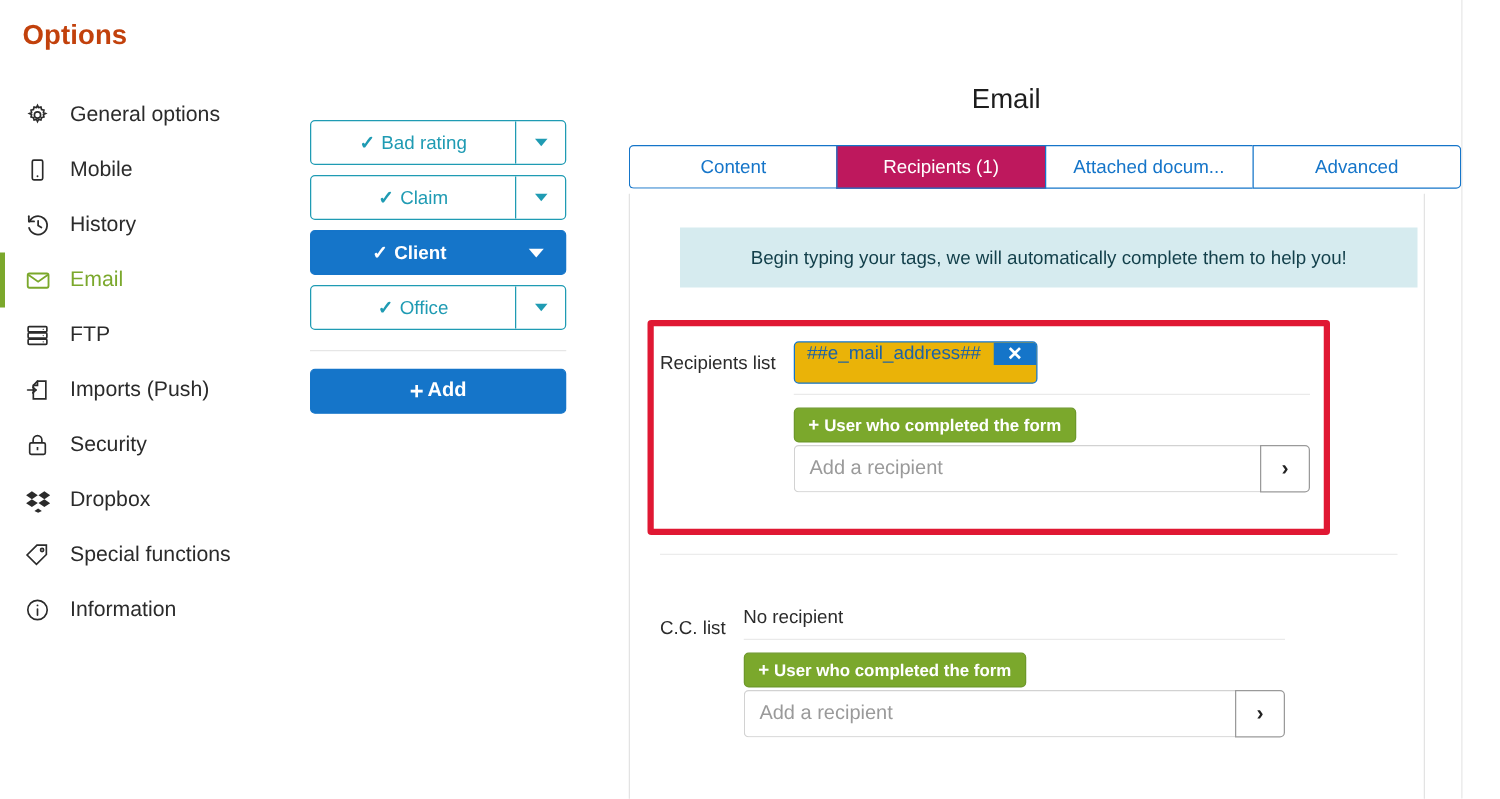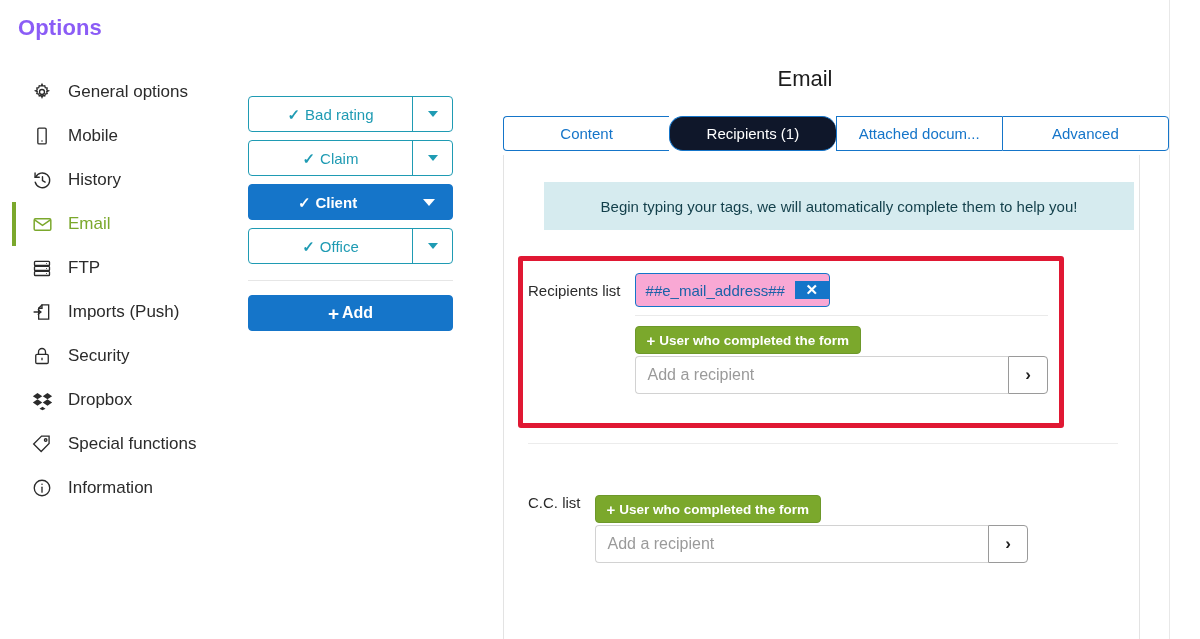--- a/index.html
+++ b/index.html
@@ -9,23 +9,23 @@
     font-family: "Liberation Sans", sans-serif;
     color: #212529;
     overflow: hidden;
   }
   .page { position: relative; width: 1200px; height: 639px; background:#fff; }
 
   
   .sidebar { position:absolute; left:0; top:0; width:240px; height:639px; background:#fff; }
   .options-title {
     position:absolute; left:18px; top:15px;
-    font-size:22px; font-weight:bold; color:#8b5cf6; letter-spacing:0.1px;
-  }
-  .nav { position:absolute; left:12px; top:70px; width:240px; }
+    font-size:22px; font-weight:bold; color:#c2410c; letter-spacing:0.1px;
+  }
+  .nav { position:absolute; left:0; top:70px; width:240px; }
   .nav-item {
     position:relative;
     display:flex; align-items:center;
     height:44px; padding-left:20px;
     font-size:17px; color:#2b2b2b;
     cursor:pointer;
   }
   .nav-item .nav-ico {
     width:24px; height:22px; margin-right:12px;
     display:flex; align-items:center; justify-content:flex-start;
@@ -86,21 +86,21 @@
   }
   .tab {
     flex:1 1 0; min-width:0;
     display:flex; align-items:center; justify-content:center;
     border:1px solid #1575c9; border-right:none;
     font-size:15px; color:#1575c9; background:#fff;
     cursor:pointer; white-space:nowrap; overflow:hidden;
   }
   .tab:first-child { border-radius:4px 0 0 4px; }
   .tab:last-child { border-right:1px solid #1575c9; border-radius:0 4px 4px 0; }
-  .tab.active { background:#0f172a; color:#fff; border-color:#1575c9;border-radius:14px; }
+  .tab.active { background:#be185d; color:#fff; border-color:#1575c9; }
 
   .card {
     position:absolute; left:33px; top:155px; width:637px; height:520px;
     border:1px solid #e3e3e3; border-top:none; background:#fff;
   }
   .notice {
     position:absolute; left:40px; top:27px; width:590px; height:48px;
     background:#d6ebef; color:#123f4a;
     display:flex; align-items:center; justify-content:center;
     font-size:15px; text-align:center;
@@ -116,22 +116,22 @@
   .field-row { position:absolute; display:flex; }
   .recip-block { position:absolute; left:24px; top:118px; width:520px; }
   .field-label {
     font-size:15px; color:#2b2b2b; white-space:nowrap;
     padding-top:9px; flex:0 0 auto;
   }
   .field-body { flex:1 1 auto; margin-left:14px; }
 
   .tagchip-row { display:flex; align-items:center; padding-bottom:8px; border-bottom:1px solid #eaeaea; }
   .tagchip {
-    display:flex; align-items:center; height:34px;
-    border:1px solid #1575c9; border-radius:4px; overflow:hidden; background:#f9a8d4;
+    display:flex; align-items:flex-start; height:34px;
+    border:1px solid #1575c9; border-radius:4px; overflow:hidden; background:#eab308;
   }
   .tagchip .chip-text {
     display:flex; align-items:center; padding:0 10px;
     font-size:15px; color:#1b62a8; white-space:nowrap;
   }
   .tagchip .chip-x {
     width:34px; background:#1575c9; color:#fff;
     display:flex; align-items:center; justify-content:center;
     font-size:15px; font-weight:bold; cursor:pointer;
   }
@@ -390,20 +390,21 @@
 
         </div>
       </div>
 
       <div class="section-divider"></div>
 
       <div class="cc-block field-row">
         <div class="field-label">C.C. list</div>
         <div class="field-body">
 
+          <div class="cc-none">No recipient</div>
 
           <div class="greenbtn">
             <span class="plus">+</span>
             <span>User who completed the form</span>
           </div>
 
           <div class="inputrow">
             <div class="txt">Add a recipient</div>
             <div class="go">›</div>
           </div>

